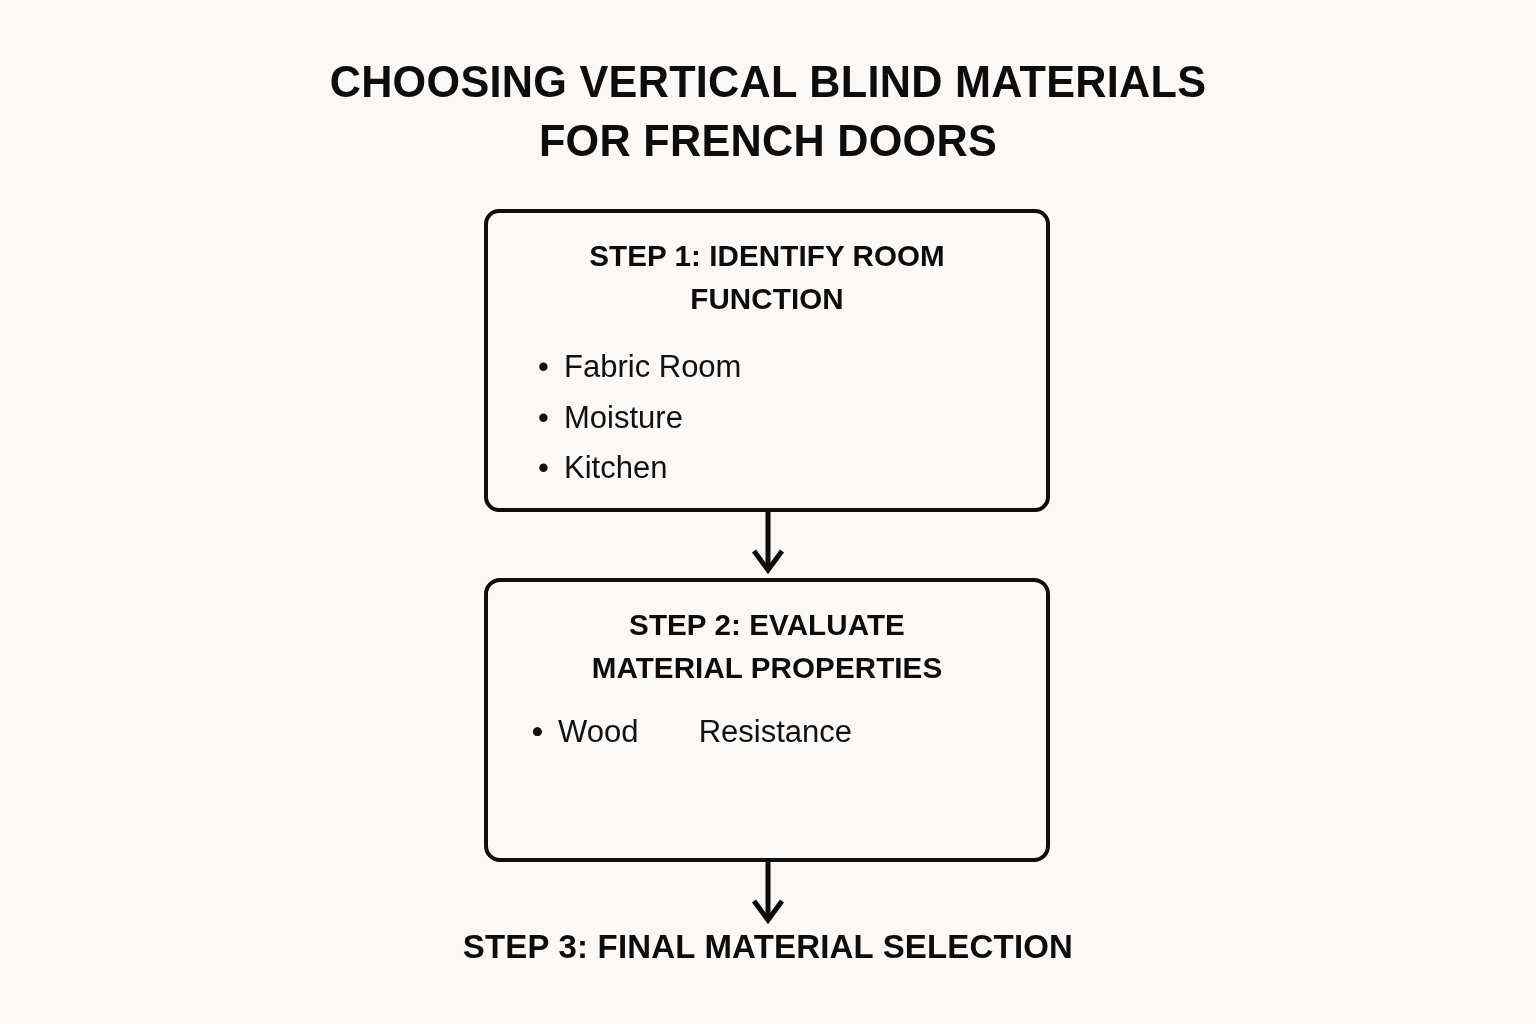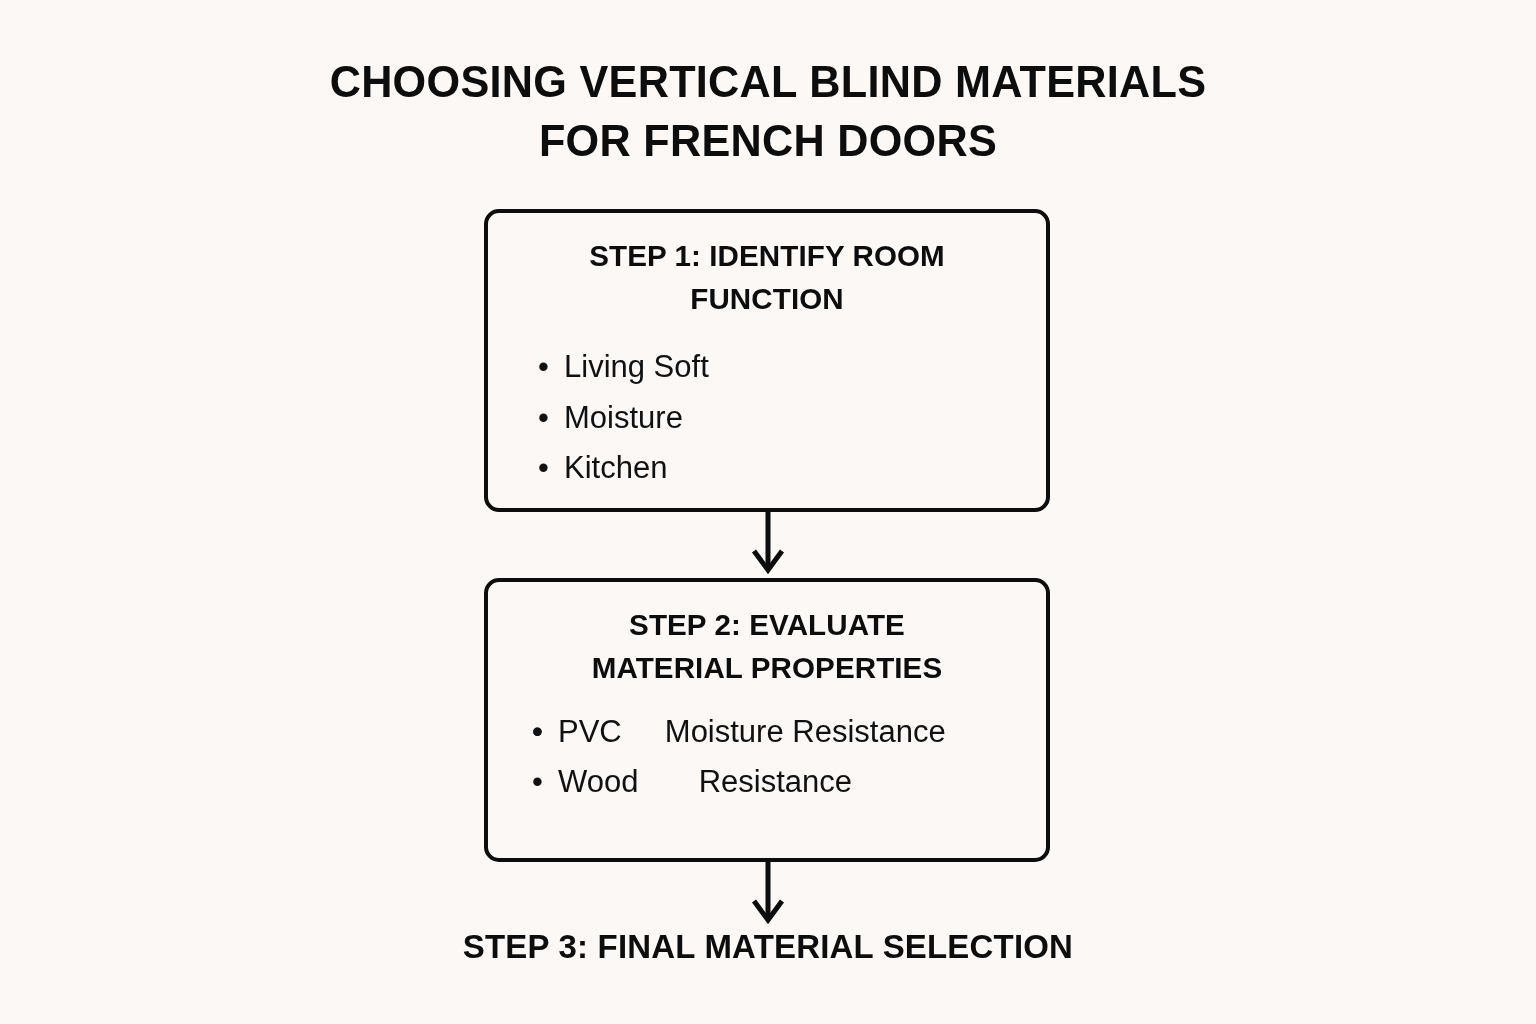--- a/index.html
+++ b/index.html
@@ -40,21 +40,21 @@
     position: absolute;
     left: 484px;
     width: 566px;
     border: 4px solid #0D0D0D;
     border-radius: 15px;
     background: #FBF8F6;
     padding: 22px 26px 12px 26px;
   }
 
   #step-1-box { top: 209px; height: 303px; }
-  #step-2-box { top: 578px; height: 284px; }
+  #step-2-box { top: 578px; height: 284px; border-radius: 16px; }
 
   .box-heading {
     text-align: center;
     font-weight: bold;
     font-size: 30px;
     line-height: 1.42;
     color: #0D0D0D;
     letter-spacing: 0.1px;
     white-space: pre-line;
     transform: scaleX(0.985);
@@ -116,41 +116,41 @@
 
 <div id="diagram-title">CHOOSING VERTICAL BLIND MATERIALS
 FOR FRENCH DOORS</div>
 
 <div class="flow-box" id="step-1-box">
 
   <div class="box-heading">STEP 1: IDENTIFY ROOM
 FUNCTION</div>
 
   <ul class="box-list">
-    <li><span class="bullet-dot">•</span><span>Living Soft</span></li>
+    <li><span class="bullet-dot">•</span><span>Fabric Room</span></li>
     <li><span class="bullet-dot">•</span><span>Moisture</span></li>
     <li><span class="bullet-dot">•</span><span>Kitchen</span></li>
   </ul>
 </div>
 
 <div class="flow-arrow" id="arrow-1">
   <svg width="40" height="66" viewBox="0 0 40 66" xmlns="http://www.w3.org/2000/svg">
     <line x1="20" y1="0" x2="20" y2="57" stroke="#0D0D0D" stroke-width="5"></line>
     <polyline points="6,39 20,58 34,39" fill="none" stroke="#0D0D0D" stroke-width="5" stroke-linecap="butt" stroke-linejoin="miter"></polyline>
   </svg>
 </div>
 
 <div class="flow-box" id="step-2-box">
 
   <div class="box-heading">STEP 2: EVALUATE
 MATERIAL PROPERTIES</div>
 
   <ul class="box-list">
     <li><span class="bullet-dot">•</span></li>
-    <li><span class="bullet-dot">•</span><span>PVC     Moisture Resistance</span></li>
+    <li><span class="bullet-dot">•</span></li>
     <li><span class="bullet-dot">•</span><span>Wood       Resistance</span></li>
   </ul>
 </div>
 
 <div class="flow-arrow" id="arrow-2">
   <svg width="40" height="66" viewBox="0 0 40 66" xmlns="http://www.w3.org/2000/svg">
     <line x1="20" y1="0" x2="20" y2="57" stroke="#0D0D0D" stroke-width="5"></line>
     <polyline points="6,39 20,58 34,39" fill="none" stroke="#0D0D0D" stroke-width="5" stroke-linecap="butt" stroke-linejoin="miter"></polyline>
   </svg>
 </div>

